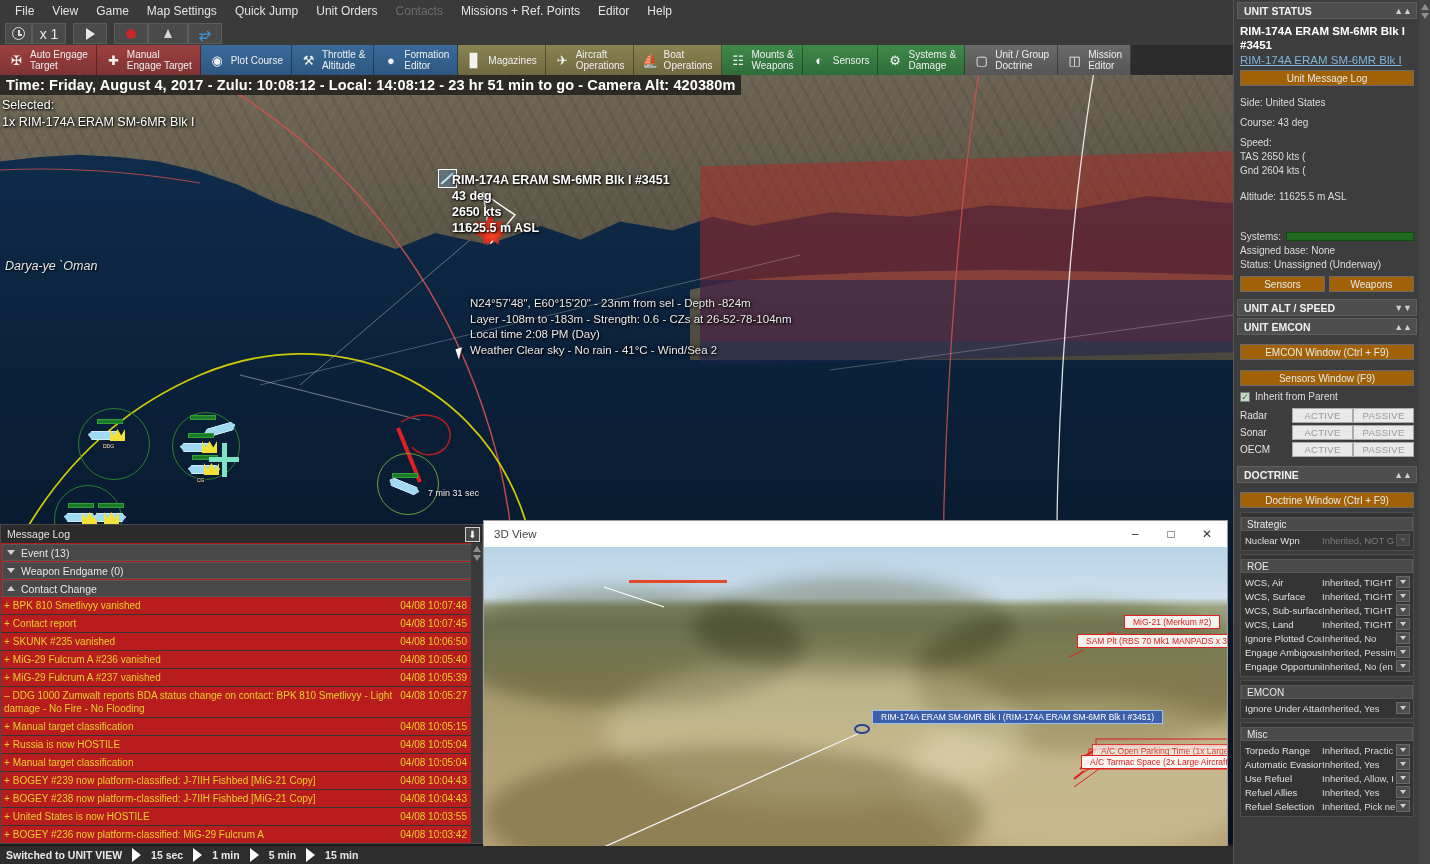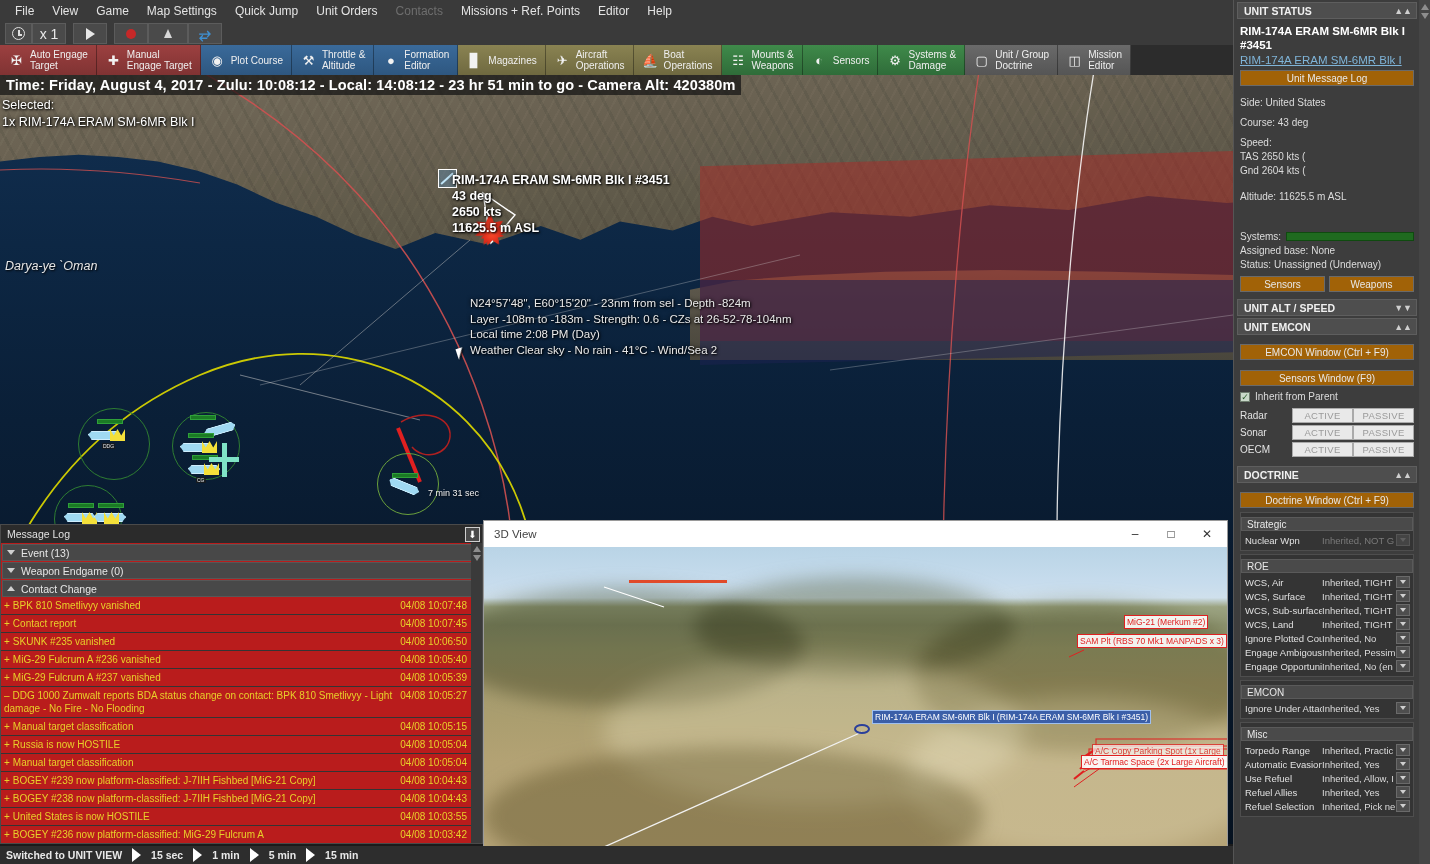--- a/index.html
+++ b/index.html
@@ -265,21 +265,21 @@
   }
   .terr {
     position: absolute; border-radius: 50%;
     filter: blur(9px); mix-blend-mode: multiply; opacity: .45;
   }
   .terr-l {
     position: absolute; border-radius: 50%;
     filter: blur(11px); mix-blend-mode: screen; opacity: .3;
   }
   .lbl3d {
-    position: absolute; font-size: 8.5px; white-space: nowrap; padding: 0 2px;
+    position: absolute; font-size: 8.5px; white-space: nowrap; padding: 0 8px;
     line-height: 12px;
   }
   .lbl3d.red { color: #e02020; background: rgba(255,255,255,.9); border: 1px solid #e02020; }
   .lbl3d.blue { color: #ffffff; background: #3b5fa8; border: 1px solid #9fc0f0; }
 
   
   #right {
     position: absolute; left: 1233px; top: 0; width: 197px; height: 864px;
     background: #3d3d3d; border-left: 1px solid #555;
     overflow: hidden; z-index: 35;
@@ -714,21 +714,21 @@
         <g stroke="#e02020" stroke-width="1.2" fill="none" opacity=".85">
           <rect x="612" y="192" width="133" height="7"></rect>
           <rect x="605" y="202" width="140" height="7"></rect>
           <rect x="600" y="214" width="145" height="8"></rect>
         </g>
       </svg>
 
       <div class="lbl3d red" style="left:640px;top:68px;">MiG-21 (Merkum #2)</div>
       <div class="lbl3d red" style="left:593px;top:87px;">SAM Plt (RBS 70 Mk1 MANPADS x 3)</div>
       <div class="lbl3d blue" style="left:388px;top:163px;">RIM-174A ERAM SM-6MR Blk I (RIM-174A ERAM SM-6MR Blk I #3451)</div>
-      <div class="lbl3d red" style="left:608px;top:197px;opacity:.75;">A/C Copy Parking Spot (1x Large</div>
+      <div class="lbl3d red" style="left:608px;top:197px;opacity:.75;">A/C Open Parking Time (1x Large</div>
       <div class="lbl3d red" style="left:597px;top:208px;">A/C Tarmac Space (2x Large Aircraft)</div>
     </div>
   </div>
 
   <div id="right">
     <div id="right-inner">
 
       <div class="sect-hdr">
         <span>UNIT STATUS</span>
         <span class="chev">▲▲</span>

